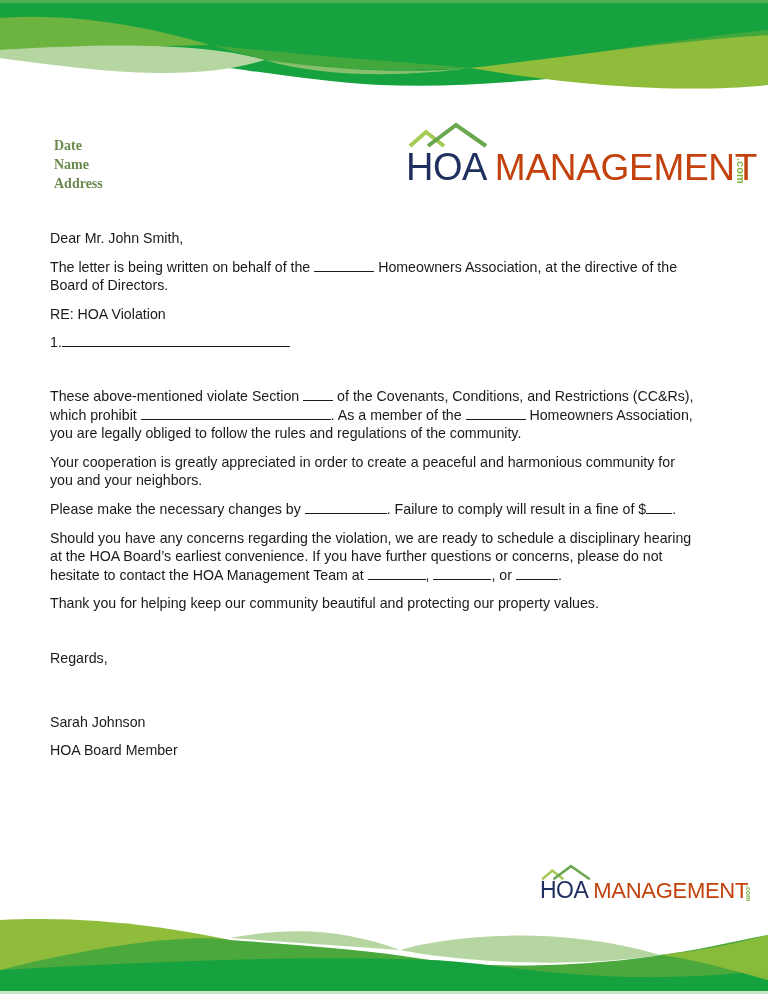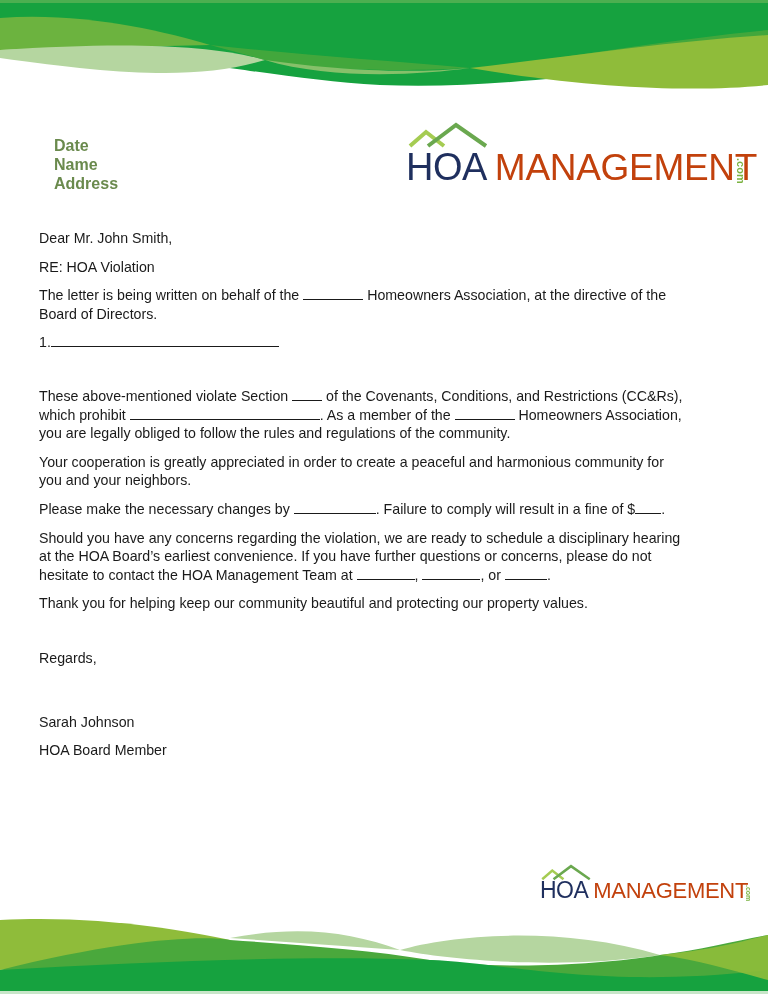--- a/index.html
+++ b/index.html
@@ -3,41 +3,41 @@
 <meta charset="utf-8">
 <style>
   html, body { margin: 0; padding: 0; background: #ffffff; }
   body { width: 768px; height: 994px; position: relative; overflow: hidden;
          font-family: "Liberation Sans", sans-serif; color: #1a1a1a; }
   .wave { position: absolute; left: 0; width: 768px; display: block; }
   .wave-top { top: 0; height: 100px; }
   .wave-bottom { top: 900px; height: 94px; }
 
   .addr { position: absolute; left: 54px; top: 136px; color: #6a8a4d;
-          font-weight: bold; font-size: 16px; line-height: 19px; }
+          font-weight: bold; font-size: 14px; line-height: 19px; font-family: Liberation Serif, serif; }
 
   .logo { position: absolute; display: flex; align-items: flex-end; }
   .logo-main { left: 406px; top: 122px; }
   .logo-small { left: 540px; top: 864px; }
   .logo .house { position: absolute; }
   .logo .hoa { font-weight: normal; color: #1f2f5e; letter-spacing: -0.5px; }
   .logo .mgmt { color: #c2410c; letter-spacing: -0.3px; text-align: right; }
   .logo .com { color: #7cb342; writing-mode: vertical-rl; font-weight: bold; }
   .logo-main .house { left: 2px; top: 0; width: 80px; height: 28px; }
   .logo-main .words { position: absolute; left: 0; top: 24px; white-space: nowrap; }
   .logo-main .hoa { font-size: 38px; }
   .logo-main .mgmt { font-size: 37px; margin-left: 8px; font-weight: normal; }
   .logo-main .com { font-size: 11px; position: absolute; left: 329px; top: 36px; }
   .logo-small .house { left: 1px; top: 0; width: 50px; height: 18px; }
   .logo-small .words { position: absolute; left: 0; top: 13px; white-space: nowrap; }
   .logo-small .hoa { font-size: 23px; }
   .logo-small .mgmt { font-size: 22px; margin-left: 5px; }
   .logo-small .com { font-size: 7px; position: absolute; left: 205px; top: 21px; }
 
-  .body { position: absolute; left: 39px; top: 229px; width: 650px;
+  .body { position: absolute; left: 50px; top: 229px; width: 650px;
           font-size: 14.2px; line-height: 18.6px; }
   .body p { margin: 0 0 10px 0; }
   .blank { display: inline-block; border-bottom: 1px solid #1a1a1a; height: 13px; vertical-align: baseline; }
   .sig-name { font-weight: normal; }
   .sp-after-list { margin-bottom: 35px !important; }
   .sp-regards { margin-top: 36px !important; margin-bottom: 45px !important; }
   .sig p { margin: 0 0 10px 0; }
 </style>
 </head>
 <body>
@@ -64,22 +64,22 @@
     <polyline points="20,24 48,3 78,24" fill="none" stroke="#6aa84f" stroke-width="4"></polyline>
   </svg>
   <div class="words">
     <span class="hoa">HOA</span><span class="mgmt">MANAGEMENT</span>
   </div>
   <span class="com">.com</span>
 </div>
 
 <div class="body">
   <p>Dear Mr. John Smith,</p>
+  <p><span>The letter is being written on behalf of the </span><span class="blank" style="width:60px"></span><span> Homeowners Association, at the directive of the Board of Directors.</span></p>
   <p>RE: HOA Violation</p>
-  <p><span>The letter is being written on behalf of the </span><span class="blank" style="width:60px"></span><span> Homeowners Association, at the directive of the Board of Directors.</span></p>
   <p class="sp-after-list"><span>1.</span><span class="blank" style="width:228px"></span></p>
   <p><span>These above-mentioned violate Section </span><span class="blank" style="width:30px"></span><span> of the Covenants, Conditions, and Restrictions (CC&amp;Rs), which prohibit </span><span class="blank" style="width:190px"></span><span>. As a member of the </span><span class="blank" style="width:60px"></span><span> Homeowners Association, you are legally obliged to follow the rules and regulations of the community.</span></p>
   <p>Your cooperation is greatly appreciated in order to create a peaceful and harmonious community for you and your neighbors.</p>
   <p><span>Please make the necessary changes by </span><span class="blank" style="width:82px"></span><span>. Failure to comply will result in a fine of $</span><span class="blank" style="width:26px"></span><span>.</span></p>
   <p><span>Should you have any concerns regarding the violation, we are ready to schedule a disciplinary hearing at the HOA Board’s earliest convenience. If you have further questions or concerns, please do not hesitate to contact the HOA Management Team at </span><span class="blank" style="width:58px"></span><span>, </span><span class="blank" style="width:58px"></span><span>, or </span><span class="blank" style="width:42px"></span><span>.</span></p>
   <p>Thank you for helping keep our community beautiful and protecting our property values.</p>
   <p class="sp-regards">Regards,</p>
   <div class="sig">
     <p class="sig-name">Sarah Johnson</p>
     <p>HOA Board Member</p>

